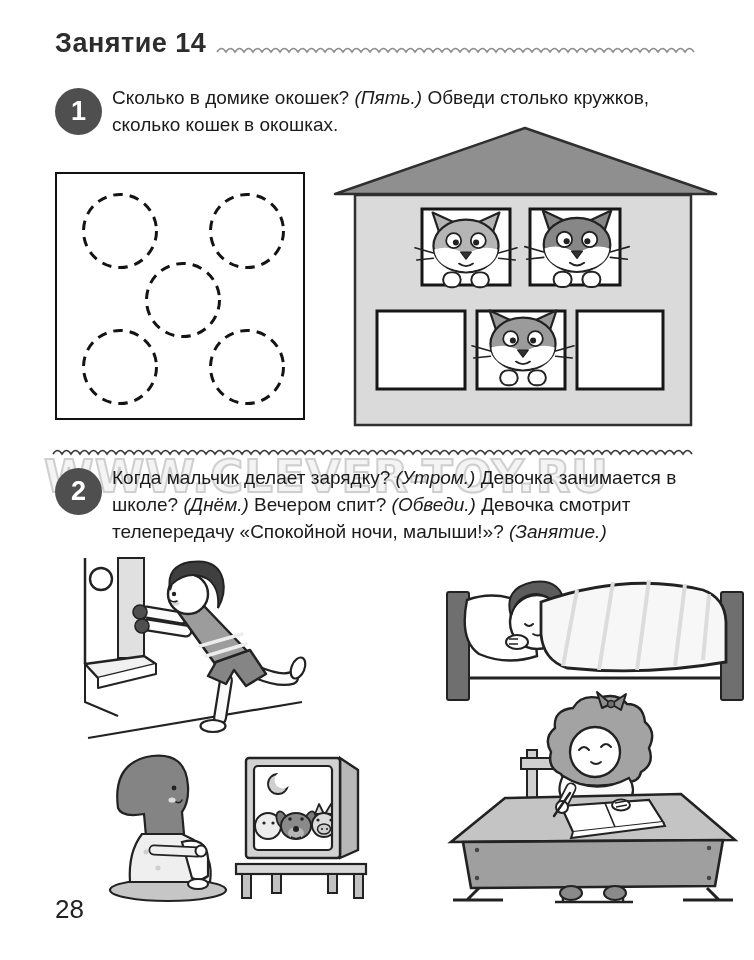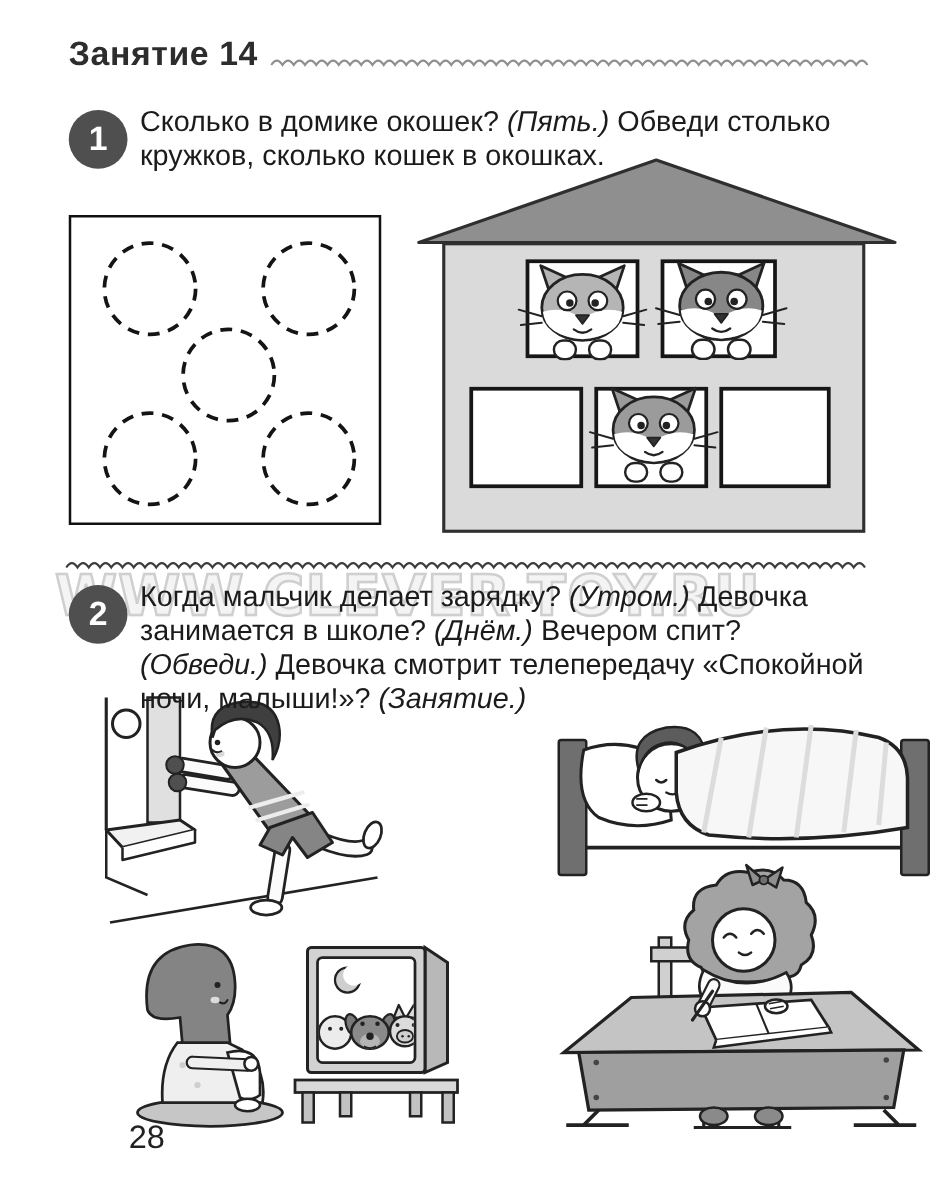--- a/index.html
+++ b/index.html
@@ -10,37 +10,37 @@
   .page-title{
     position:absolute;left:55px;top:28px;font-size:27px;font-weight:bold;
     letter-spacing:.5px;color:#2d2d2d;z-index:2;
   }
   .badge{
     position:absolute;width:47px;height:47px;border-radius:50%;background:#4f4f4f;
     color:#ffffff;font-size:27px;font-weight:bold;display:flex;align-items:center;
     justify-content:center;z-index:3;
   }
   .task-text{
-    position:absolute;left:112px;width:586px;font-size:23px;line-height:27px;
+    position:absolute;left:112px;width:586px;font-size:19px;line-height:27px;
     color:#1b1b1b;z-index:3;margin:0;
   }
   .task-text .it{font-style:italic;}
   .answer-box{
     position:absolute;left:55px;top:172px;width:246px;height:244px;
     border:2px solid #111;background:#fff;z-index:2;
   }
   .figure{position:absolute;z-index:2;}
   .watermark{
     position:absolute;left:44px;top:450px;width:668px;
     font-size:45px;font-weight:800;letter-spacing:1px;color:#f4f4f4;
     -webkit-text-stroke:2px #cfcfcf;text-shadow:0 1px 1px rgba(120,120,120,.25);
     z-index:1;pointer-events:none;white-space:nowrap;font-family:"DejaVu Sans", sans-serif;
   }
   .page-number{
-    position:absolute;left:55px;top:894px;font-size:26px;color:#222;z-index:2;margin-left:48px;
+    position:absolute;left:55px;top:894px;font-size:26px;color:#222;z-index:2;
   }
   svg{display:block;}
 </style>
 </head>
 <body>
 
 <div id="canvas">
 
   <div class="page-title">Занятие 14</div>
   <svg class="wave" width="482" height="12" style="position:absolute;left:216px;top:44px;z-index:2">

